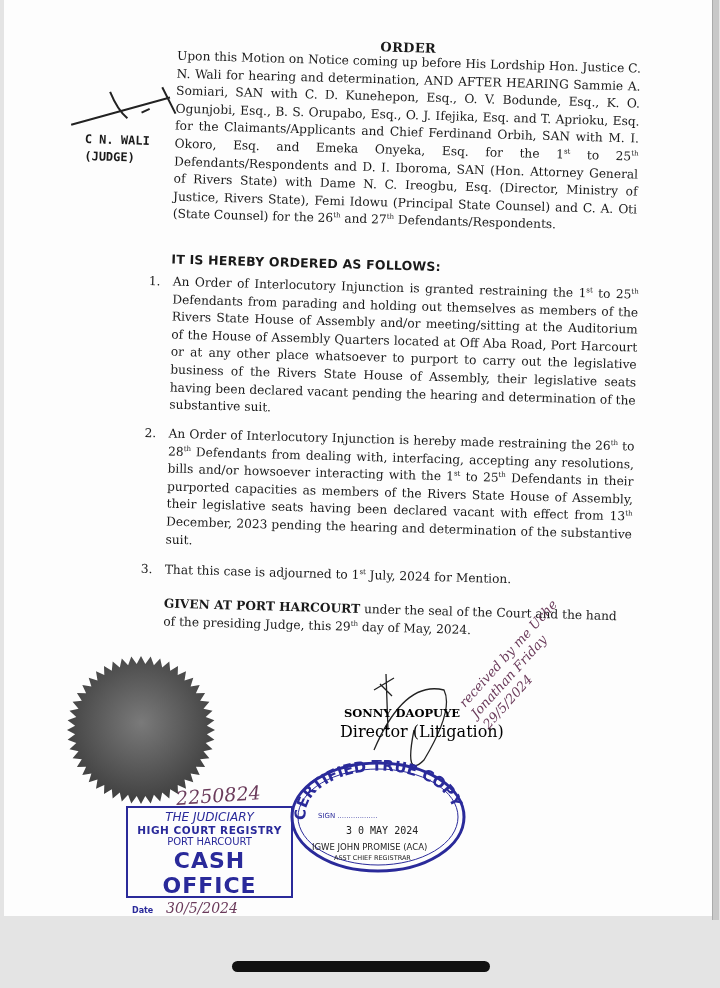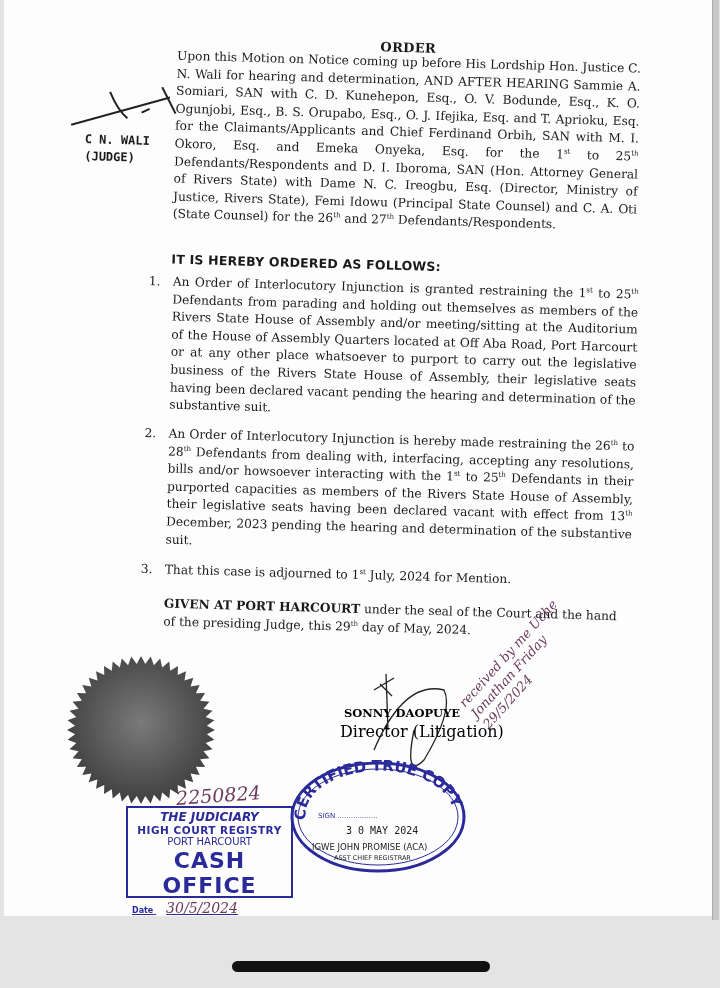--- a/index.html
+++ b/index.html
@@ -18,25 +18,25 @@
   .item1 { top: 280px; }
   .item2 { top: 432px; }
   .item3 { top: 568px; }
   .given { position: absolute; left: 174px; top: 602px; width: 466px; font-size: 12.2px; line-height: 17.6px; }
   .given b { font-weight: bold; }
   sup { font-size: 7px; vertical-align: 5px; line-height: 0; }
   .sig-name { position: absolute; left: 340px; top: 706px; font-weight: bold; font-size: 11.5px; }
   .sig-title { position: absolute; left: 336px; top: 722px; font-size: 16px; }
   .seal { position: absolute; left: 62px; top: 655px; width: 150px; height: 150px; }
   .stamp-box { position: absolute; left: 122px; top: 806px; width: 163px; height: 88px; border: 2px solid #2a2a9a; color: #2a2a9a; font-family: "DejaVu Sans", sans-serif; text-align: center; background: rgba(255,255,255,0.3); }
-  .stamp-box .l1 { font-weight: bold; font-size: 12px; margin-top: 2px; font-style: italic; }
+  .stamp-box .l1 { font-weight: normal; font-size: 12px; margin-top: 2px; font-style: italic; }
   .stamp-box .l2 { font-size: 10.5px; font-weight: bold; letter-spacing: 0.5px; }
   .stamp-box .l3 { font-size: 10px; font-weight: normal; }
   .stamp-box .l4 { font-size: 22px; font-weight: bold; letter-spacing: 1px; margin-top: 1px; }
-  .stamp-box .l5 { font-size: 8px; text-align: left; padding-left: 4px; margin-top: 2px; font-weight: bold; text-decoration: underline; }
+  .stamp-box .l5 { font-size: 8px; text-align: left; padding-left: 4px; margin-top: 2px; font-weight: bold; }
   .oval { position: absolute; left: 284px; top: 760px; width: 180px; height: 114px; }
   .handwriting { position: absolute; font-family: "DejaVu Serif", serif; font-style: italic; color: #6a3a5a; }
   .hw-ref { left: 172px; top: 784px; font-size: 19px; transform: rotate(-4deg); }
   .hw-folios { left: 110px; top: 893px; font-size: 20px; }
   .hw-received { left: 452px; top: 700px; font-size: 13px; transform: rotate(-48deg); transform-origin: left top; line-height: 16px; width: 140px; }
   .home-bar { position: absolute; left: 232px; top: 961px; width: 258px; height: 11px; background: #111; border-radius: 6px; }
 </style>
 </head>
 <body>
 

